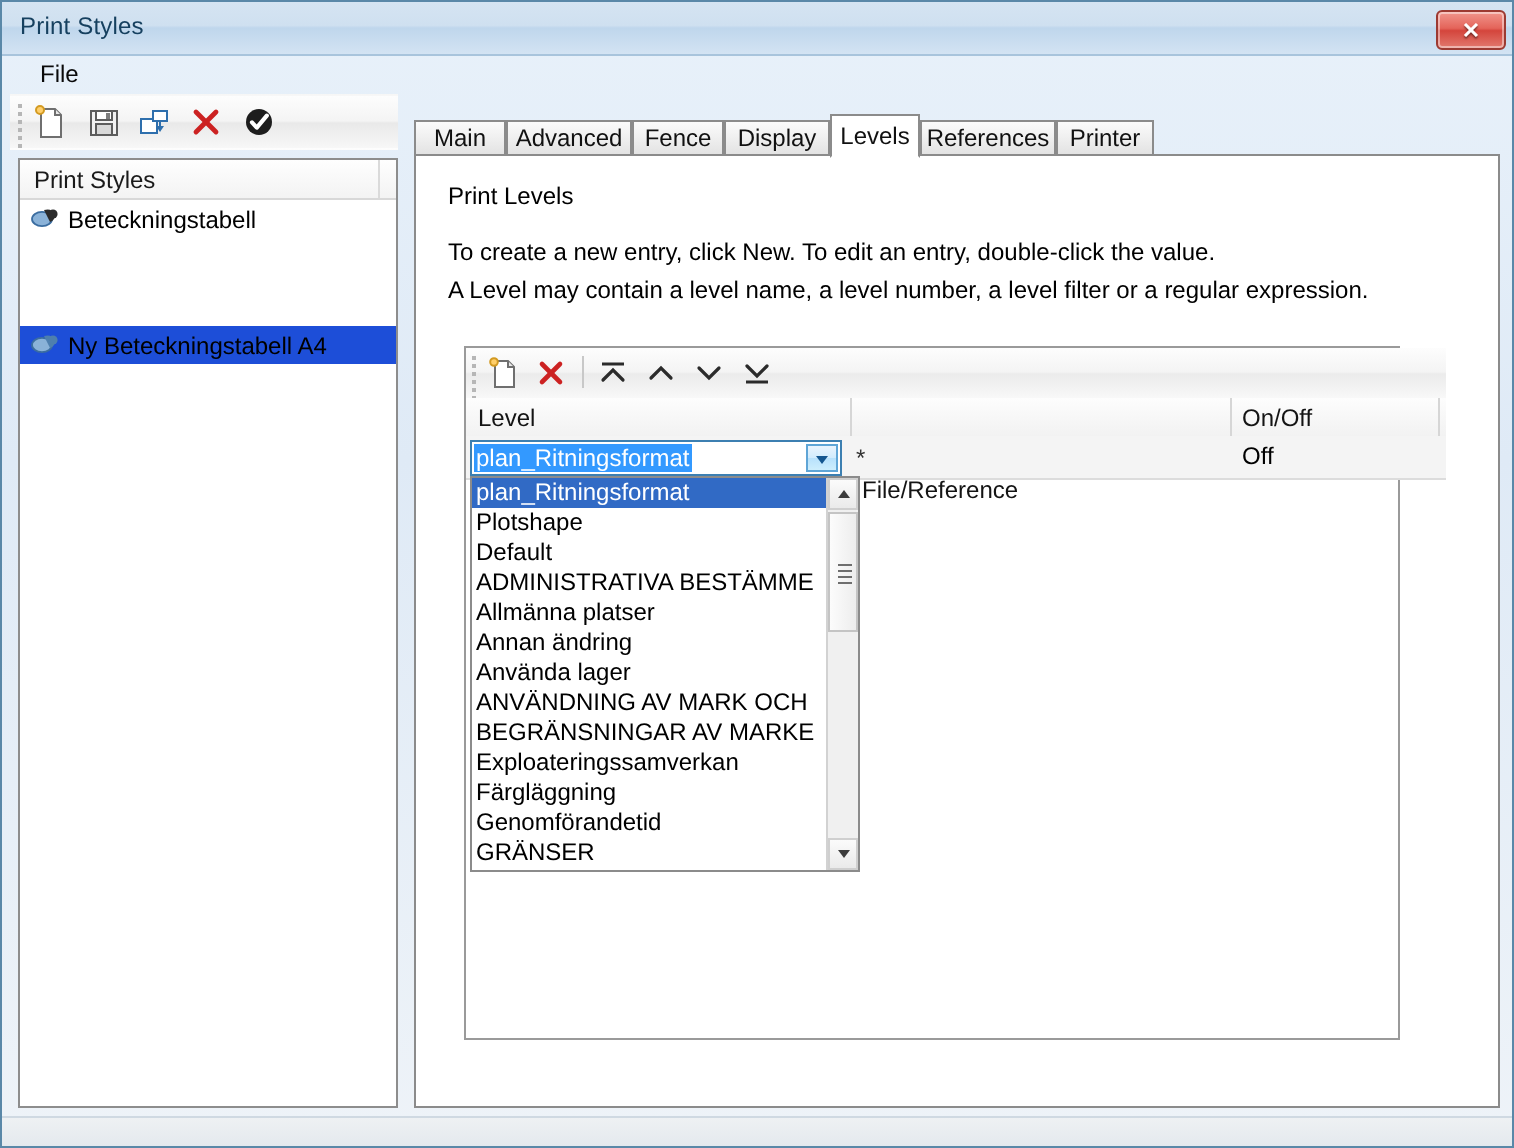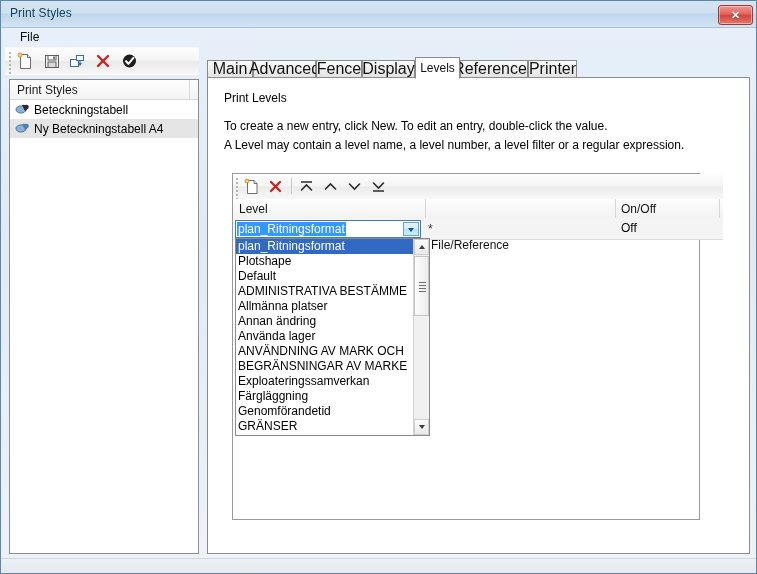--- a/index.html
+++ b/index.html
@@ -144,21 +144,22 @@
   .style-row {
     position: relative;
     height: 19px;
     padding-left: 5px;
     display: flex;
     align-items: center;
     cursor: default;
     font-size: 12px;
   }
   .style-row.selected {
-    background: #e5e5e5;
+    background: #1d4ed8;
+    margin-top: 44px;
   }
   .style-row .label { margin-left: 4px; }
 
   
   .rightpanel {
     position: absolute;
     left: 206px; top: 56px;
     width: 543px;
     height: 497px;
     box-sizing: border-box;
@@ -172,21 +173,21 @@
     width: 543px;
   }
   .tab {
     position: absolute;
     top: 3px;
     height: 18px;
     box-sizing: border-box;
     background: linear-gradient(to bottom, #fbfbfb 0%, #eeeeee 55%, #e3e3e3 100%);
     border: 1px solid #8b8b8b;
     border-bottom: 1px solid #8b8b8b;
-    font-size: 16px;
+    font-size: 12px;
     color: #111;
     display: flex;
     align-items: center;
     justify-content: center;
     cursor: pointer;
   }
   .tab.active {
     top: 0px;
     height: 22px;
     background: #ffffff;

